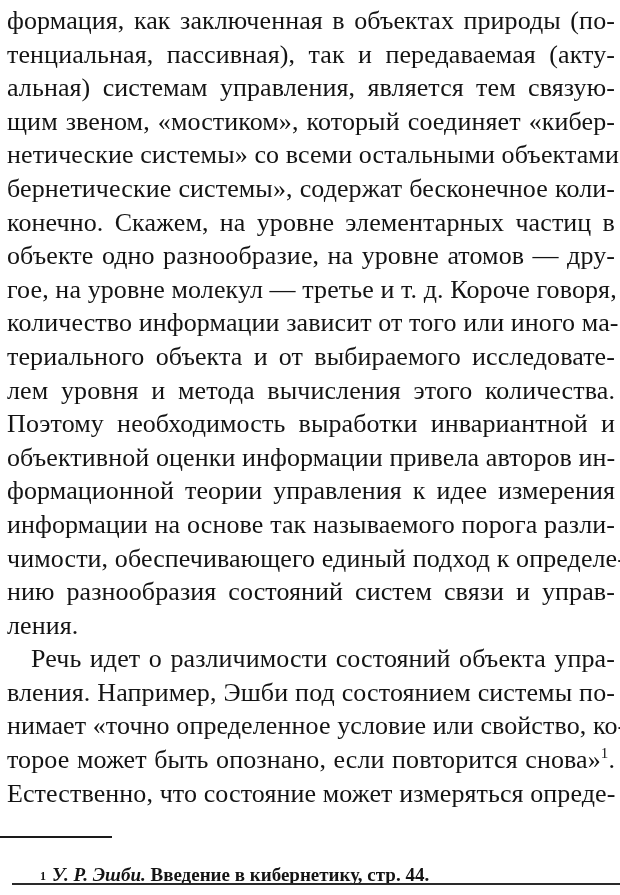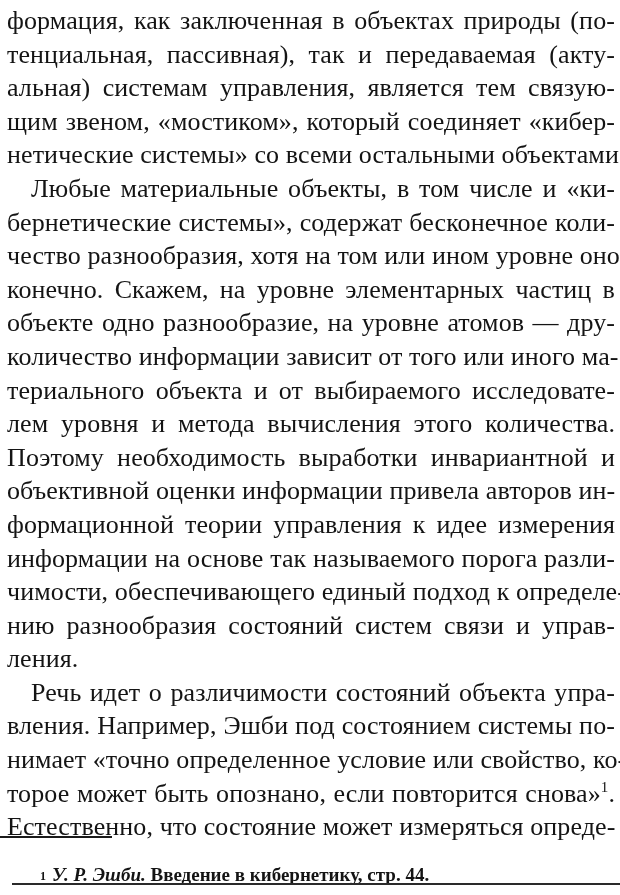--- a/index.html
+++ b/index.html
@@ -93,25 +93,24 @@
 
 <div class="page">
   <div class="body-text">
 
     <span class="line">формация, как заключенная в объектах природы (по-</span>
     <span class="line">тенциальная, пассивная), так и передаваемая (акту-</span>
     <span class="line">альная) системам управления, является тем связую-</span>
     <span class="line">щим звеном, «мостиком», который соединяет «кибер-</span>
     <span class="line">нетические системы» со всеми остальными объектами</span>
 
-    <span class="line indent">Любые материальные объекты, в том числе и «ки-</span>
     <span class="line">бернетические системы», содержат бесконечное коли-</span>
-    <span class="line">чество разнообразия, хотя на том или ином уровне оно</span>
     <span class="line">конечно. Скажем, на уровне элементарных частиц в</span>
     <span class="line">объекте одно разнообразие, на уровне атомов — дру-</span>
+    <span class="line">гое, на уровне молекул — третье и т. д. Короче говоря,</span>
     <span class="line">количество информации зависит от того или иного ма-</span>
     <span class="line">териального объекта и от выбираемого исследовате-</span>
     <span class="line">лем уровня и метода вычисления этого количества.</span>
     <span class="line">Поэтому необходимость выработки инвариантной и</span>
     <span class="line">объективной оценки информации привела авторов ин-</span>
     <span class="line">формационной теории управления к идее измерения</span>
     <span class="line">информации на основе так называемого порога разли-</span>
     <span class="line">чимости, обеспечивающего единый подход к определе-</span>
     <span class="line">нию разнообразия состояний систем связи и управ-</span>
     <span class="line last">ления.</span>

